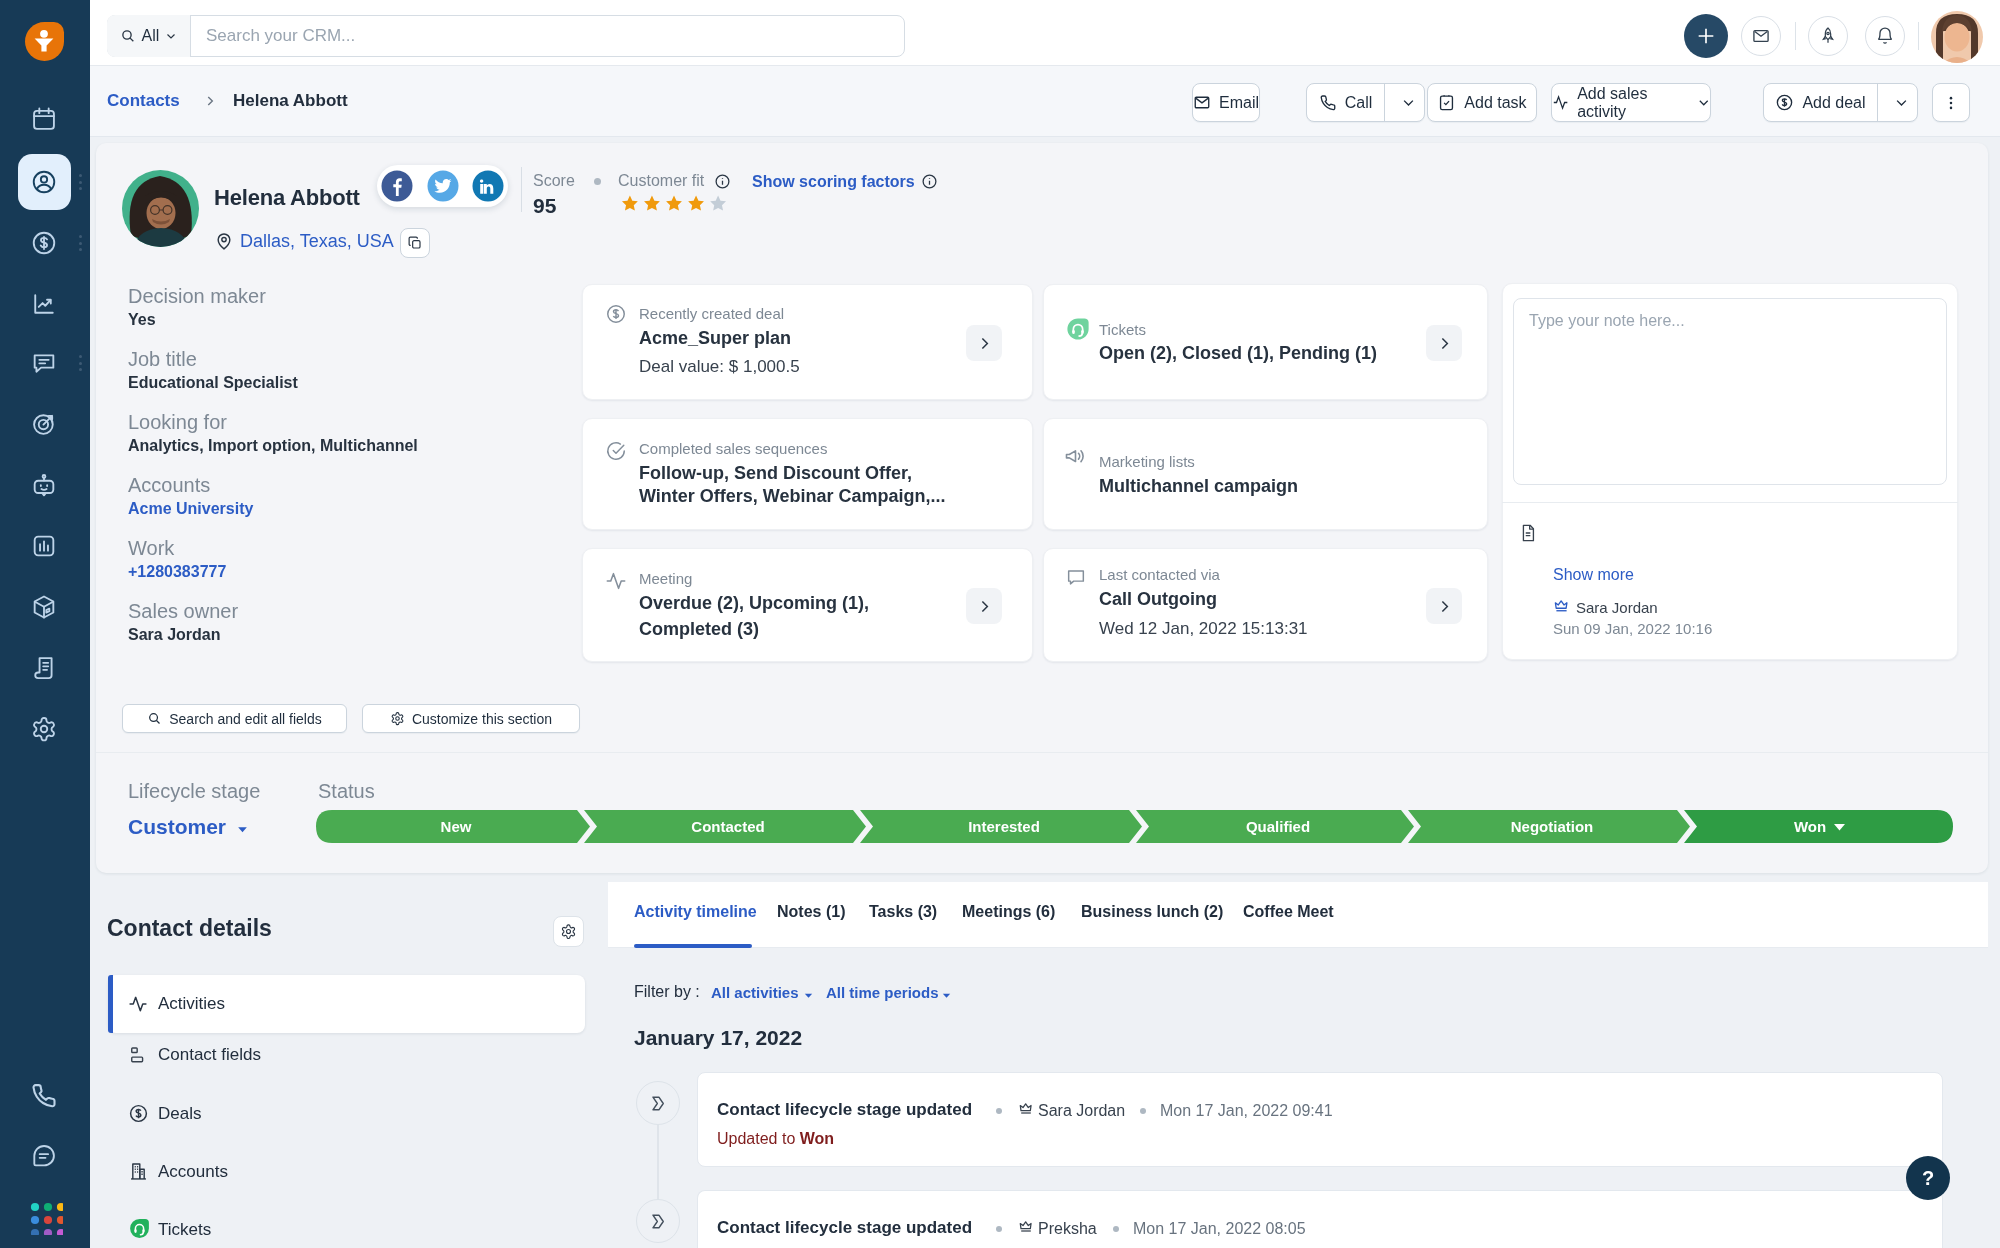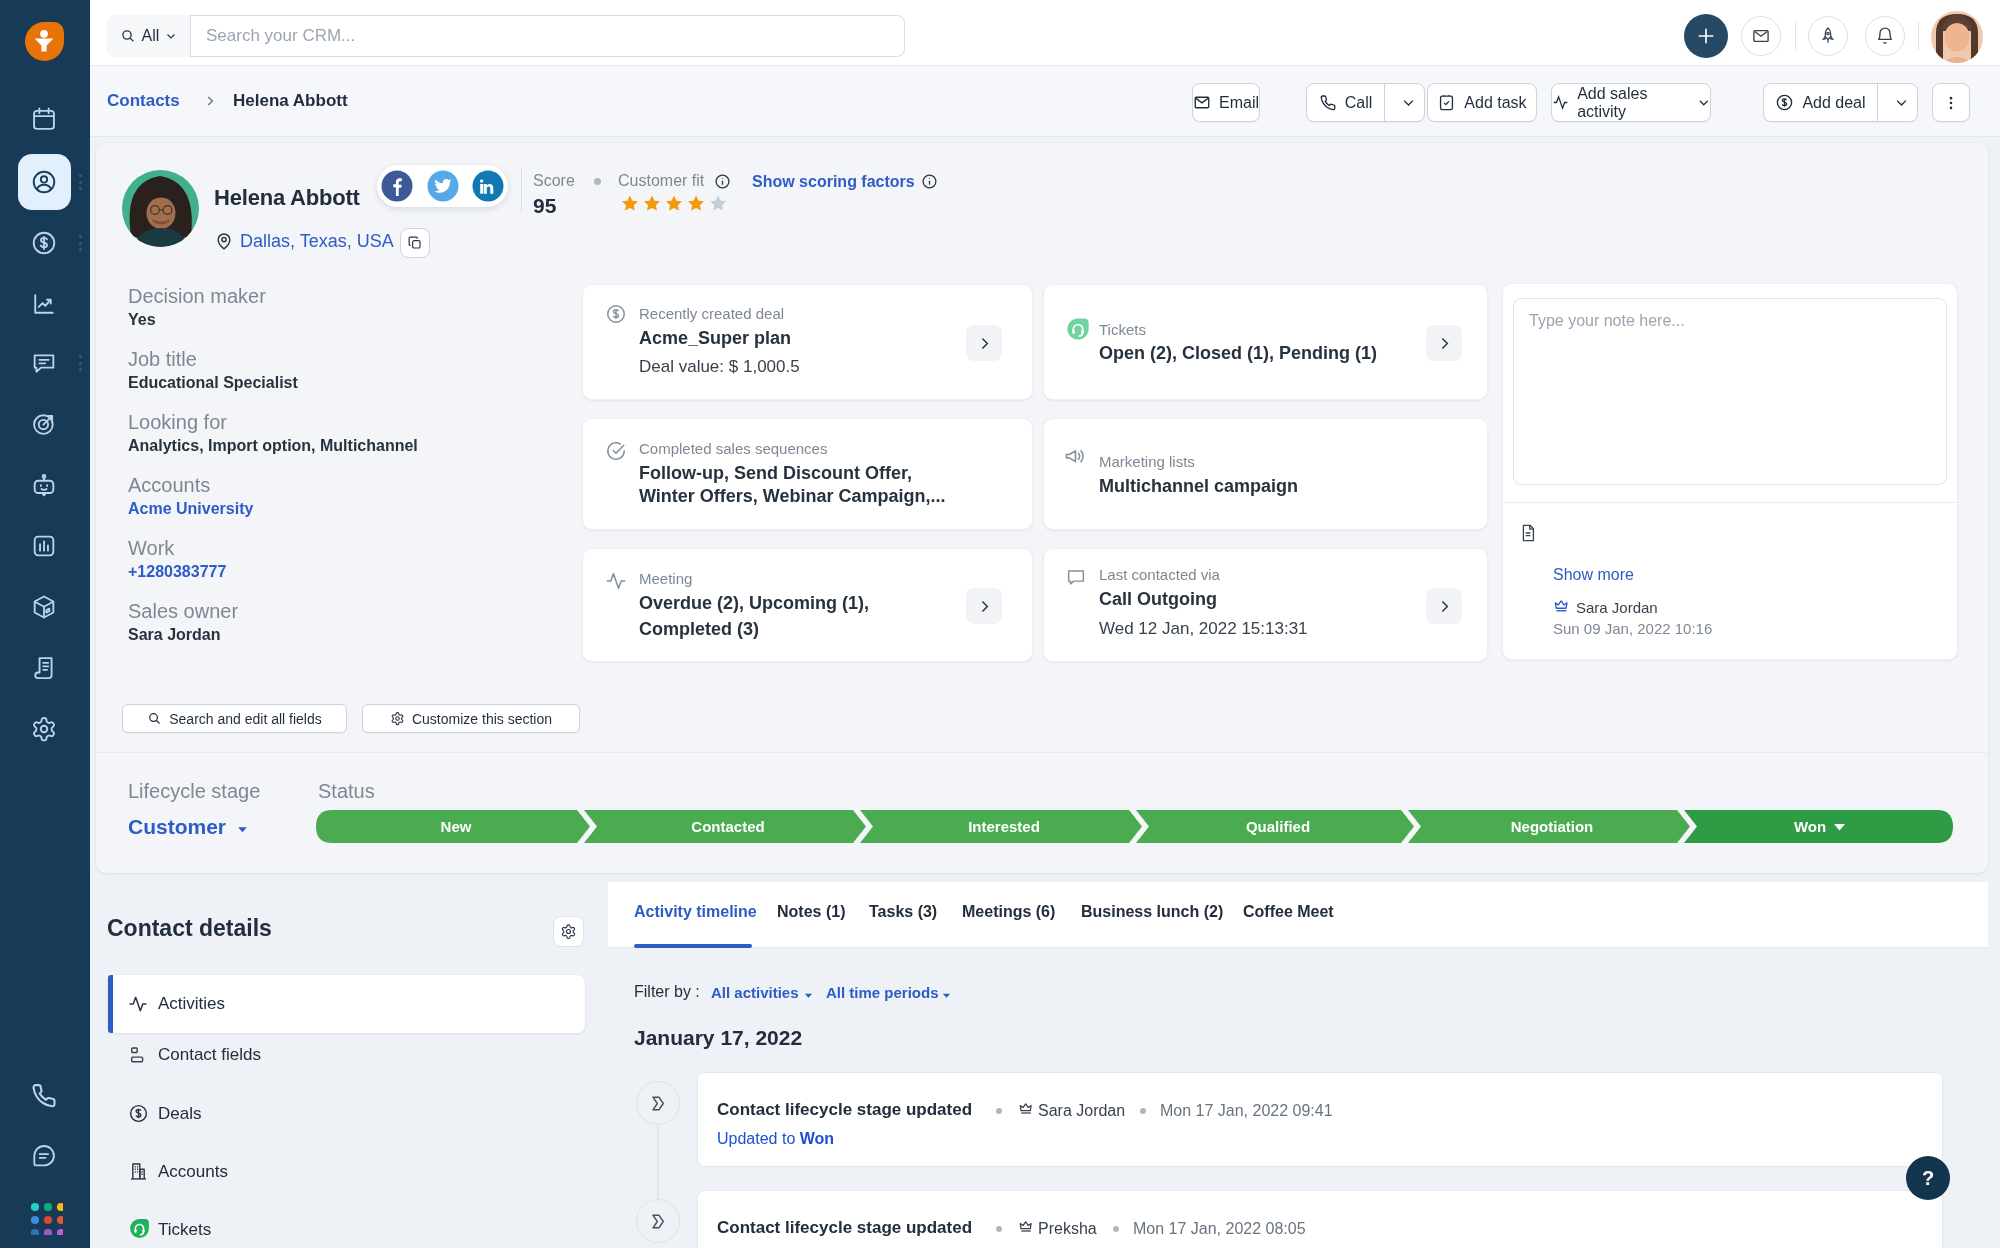--- a/index.html
+++ b/index.html
@@ -538,21 +538,21 @@
 <div class="abs" style="left:697px;top:1072px;width:1246px;height:95px;background:#fff;border:1px solid #e3e8ee;border-radius:8px;"></div>
 <div class="abs" style="left:717px;top:1100px;font-size:17px;font-weight:bold;color:#222e3d;">Contact lifecycle stage updated</div>
 <div class="abs" style="left:996px;top:1108px;width:6px;height:6px;border-radius:50%;background:#aeb8c2;"></div>
 <svg class="abs" style="left:1018px;top:1101px;" width="16" height="16" viewBox="0 0 24 24" fill="none" stroke="#38424e" stroke-width="1.9" stroke-linejoin="round">
       <path d="M4.5 14.5L3.4 6.8l4.1 3 4-5.6 4 5.6 4.1-3-1.1 7.7z"></path>
       <path d="M4.8 18h14.4"></path>
     </svg>
 <div class="abs" style="left:1038px;top:1102px;font-size:16px;color:#38424e;">Sara Jordan</div>
 <div class="abs" style="left:1140px;top:1108px;width:6px;height:6px;border-radius:50%;background:#aeb8c2;"></div>
 <div class="abs" style="left:1160px;top:1102px;font-size:16px;color:#68737f;">Mon 17 Jan, 2022 09:41</div>
-<div class="abs" style="left:717px;top:1130px;font-size:16px;color:#1d4ed8;">Updated to <b>Won</b></div>
+<div class="abs" style="left:717px;top:1130px;font-size:16px;color:#7f1d1d;">Updated to <b>Won</b></div>
 
 <div class="abs" style="left:636px;top:1199px;width:44px;height:44px;border-radius:50%;background:#eef1f5;border:1px solid #dde3e9;display:flex;align-items:center;justify-content:center;">
   <svg width="19" height="19" viewBox="0 0 24 24" fill="none" stroke="#434f5c" stroke-width="1.8" stroke-linejoin="round">
         <path d="M5 4h7.5L18 12l-5.5 8H5l5.5-8z"></path>
       </svg>
 </div>
 <div class="abs" style="left:697px;top:1190px;width:1246px;height:58px;background:#fff;border:1px solid #e3e8ee;border-radius:8px 8px 0 0;border-bottom:none;"></div>
 <div class="abs" style="left:717px;top:1218px;font-size:17px;font-weight:bold;color:#222e3d;">Contact lifecycle stage updated</div>
 <div class="abs" style="left:996px;top:1226px;width:6px;height:6px;border-radius:50%;background:#aeb8c2;"></div>
 <svg class="abs" style="left:1018px;top:1219px;" width="16" height="16" viewBox="0 0 24 24" fill="none" stroke="#38424e" stroke-width="1.9" stroke-linejoin="round">

